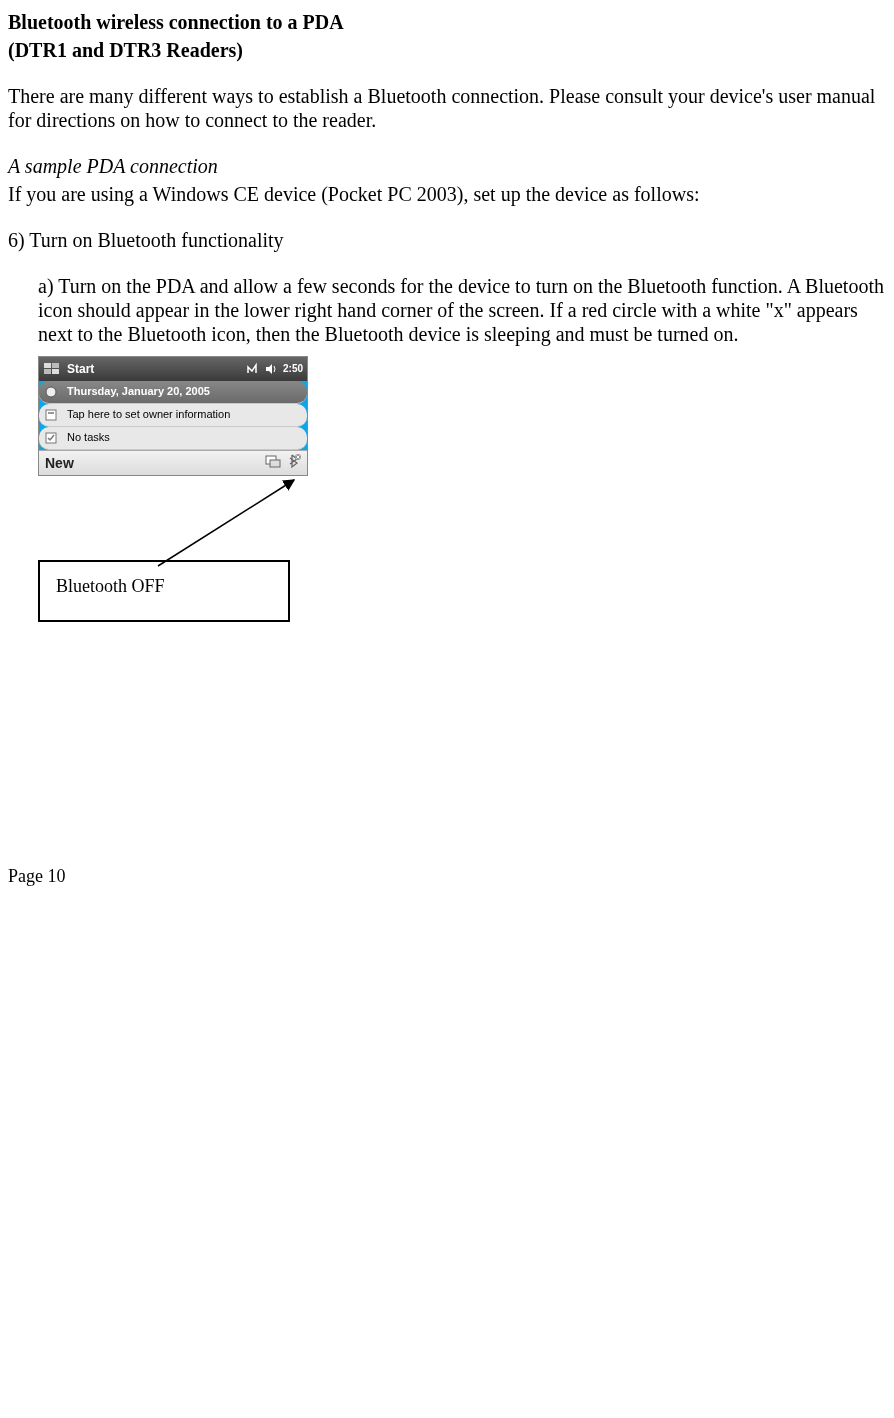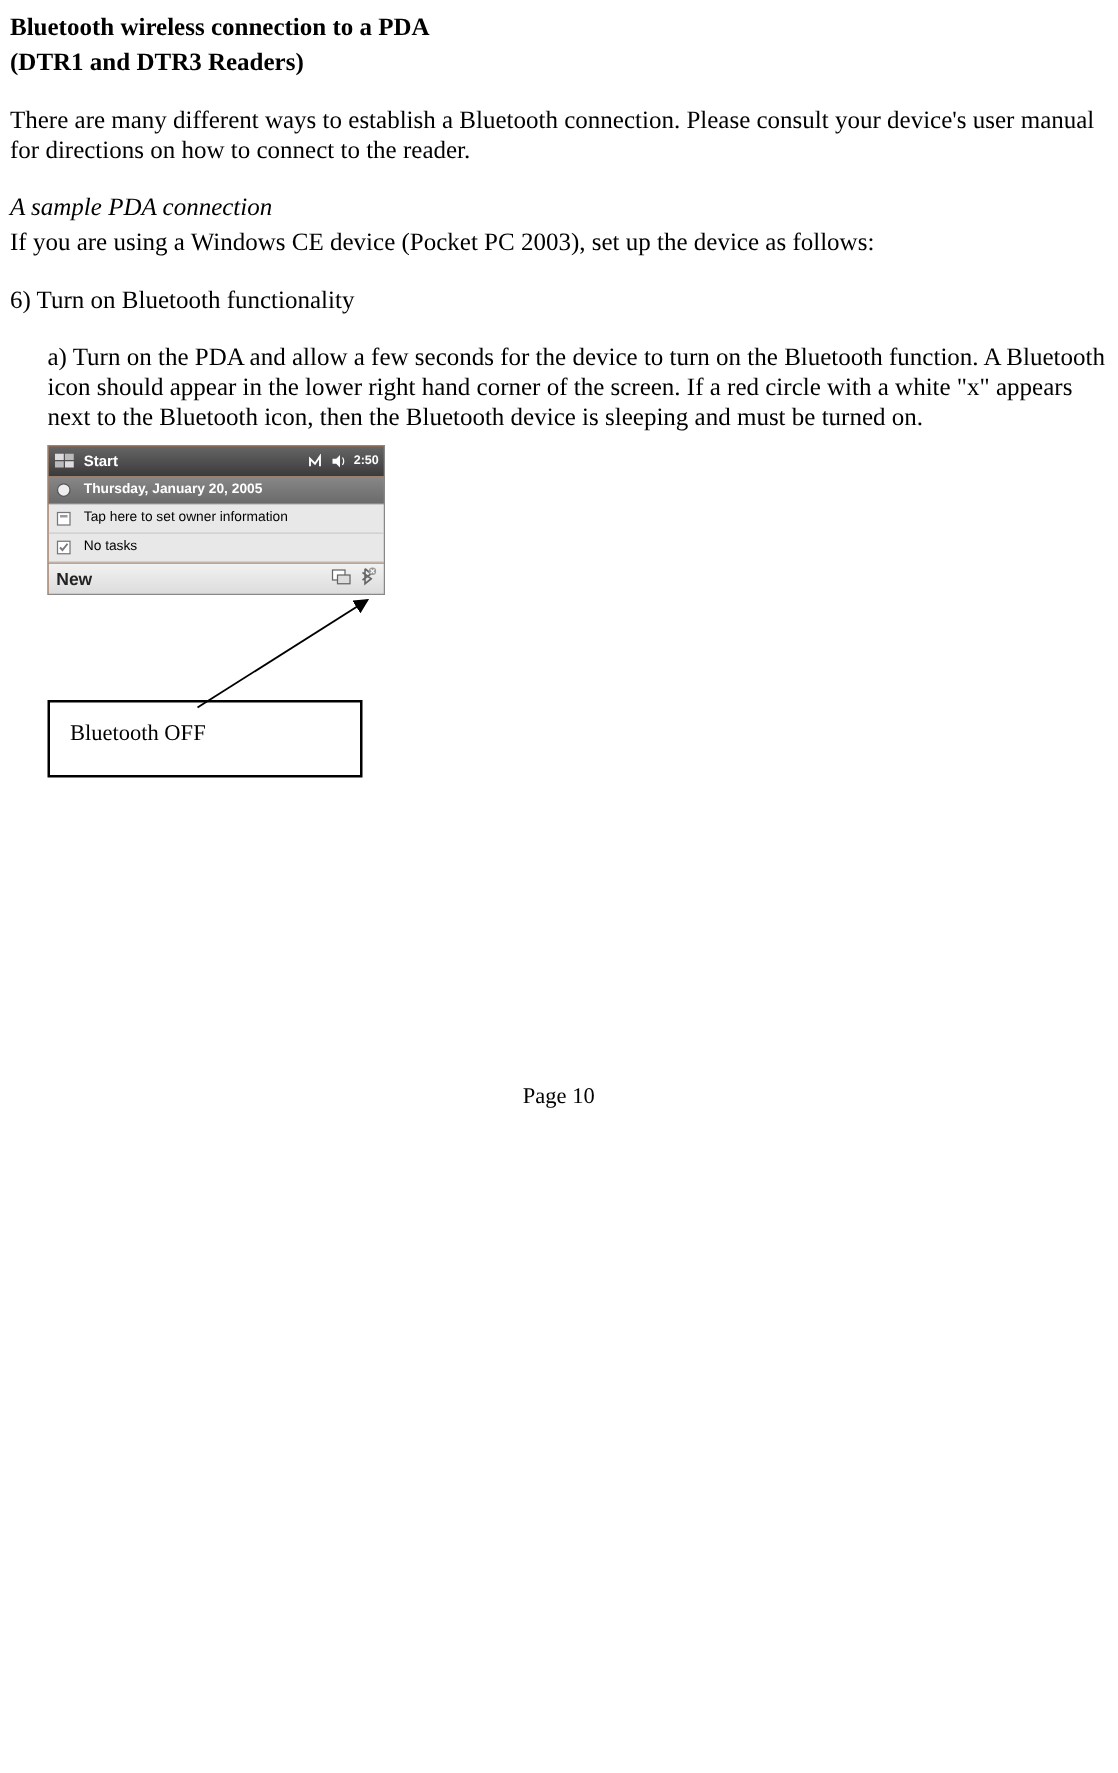--- a/index.html
+++ b/index.html
@@ -19,21 +19,21 @@
   .indent { padding-left: 30px; }
 
   
   .pda-wrap {
     margin-left: 30px;
     margin-top: 10px;
   }
   .pda {
     width: 270px;
     border: 1px solid #888;
-    background: #f97316;
+    background: #0ea5e9;
     display: flex;
     flex-direction: column;
     box-sizing: border-box;
   }
   .pda-topbar {
     background: linear-gradient(to bottom, #666, #3a3a3a);
     color: #fff;
     height: 24px;
     display: flex;
     align-items: center;
@@ -61,20 +61,21 @@
     display: flex;
     align-items: center;
     height: 22px;
     font-family: Tahoma, Arial, sans-serif;
     font-size: 11px;
     color: #000;
     background: #e8e8e8;
     border-bottom: 1px solid #c9c9c9;
     padding: 0 4px;
     gap: 8px;
+    border-radius: 10px;
   }
   .pda-row.dark {
     background: linear-gradient(to bottom, #888, #6a6a6a);
     color: #fff;
     font-weight: bold;
   }
   .row-icon {
     width: 16px; height: 16px;
     display: flex; align-items:center; justify-content:center;
     flex-shrink: 0;
@@ -120,21 +121,21 @@
     left: 0;
     top: 84px;
     border: 2px solid #000;
     width: 252px;
     padding: 14px 10px 22px 16px;
     font-size: 18px;
     box-sizing: border-box;
   }
 
   .page-footer {
-    text-align: center;
+    text-align: left;
     font-size: 18px;
     margin-top: 300px;
   }
 </style>
 </head>
 <body>
 
 <p class="para bold">Bluetooth wireless connection to a PDA</p>
 <p class="para bold">(DTR1 and DTR3 Readers)</p>
 

